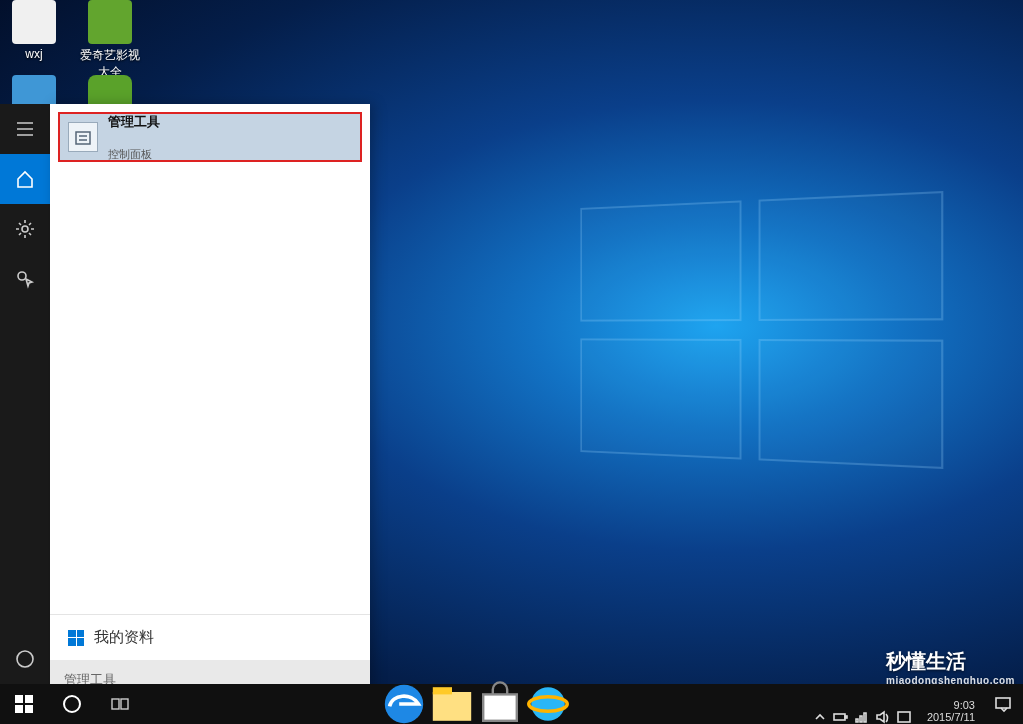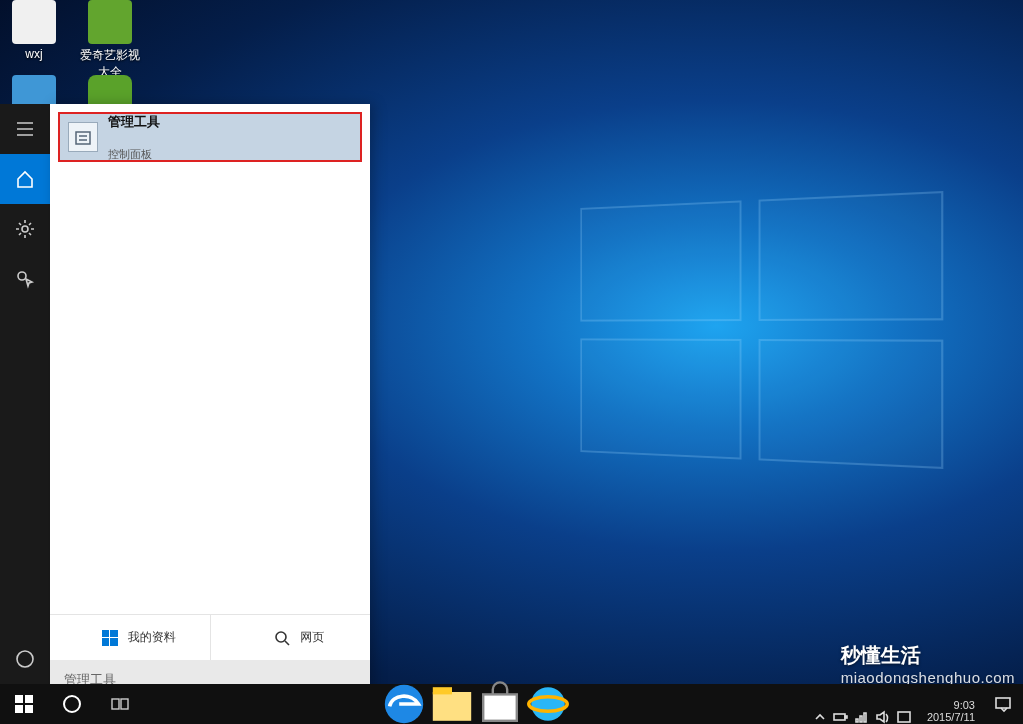--- a/index.html
+++ b/index.html
@@ -50,21 +50,21 @@
   }
   .result-icon { width:30px; height:30px; background:#eef3f8; border:1px solid #9ab; display:flex; align-items:center; justify-content:center; }
   .result-icon svg { width:18px; height:18px; stroke:#567; fill:none; stroke-width:1.5; }
   .result-text .t1 { font-size:13px; font-weight:600; color:#111; }
   .result-text .t2 { font-size:11px; color:#555;margin-top:16px; }
   .panel-fill { flex:1; }
 
   .panel-tabs {
     height:46px; display:flex; border-top:1px solid #e4e4e4;
   }
-  .ptab { flex:1; display:flex; align-items:center; justify-content:center; padding-left:18px; gap:10px; font-size:12px; color:#333; cursor:pointer; }
+  .ptab { flex:1; display:flex; align-items:center; justify-content:flex-start; padding-left:18px; gap:10px; font-size:15px; color:#333; cursor:pointer; }
   .ptab + .ptab { border-left:1px solid #e4e4e4; }
   .ptab svg { width:16px; height:16px; stroke:#333; fill:none; stroke-width:1.6; }
   .ptab .winflag { width:16px; height:16px; display:grid; grid-template:1fr 1fr / 1fr 1fr; gap:1px; }
   .ptab .winflag span { background:#0078d7; }
 
   .searchbar {
     height:40px; display:flex; align-items:center; padding:0 14px; background:#e9e9e9; color:#666; font-size:13px;
   }
 
   
@@ -78,21 +78,21 @@
   .tbtn.cortana svg { stroke:#fff; fill:none; stroke-width:2; }
   .tbtn.taskview svg { stroke:#ccc; fill:none; stroke-width:1.4; }
   .task-spacer { flex:1; }
   .tray { display:flex; align-items:center; gap:6px; padding:0 8px; color:#ddd; font-size:11px; }
   .tray svg { width:15px; height:15px; stroke:#ddd; fill:none; stroke-width:1.6; }
   .clock { text-align:right; line-height:1.15; padding:0 8px; color:#ddd; font-size:11px; }
   .notif { width:40px; height:40px; display:flex; align-items:center; justify-content:center; }
   .notif svg { width:18px; height:18px; stroke:#ddd; fill:none; stroke-width:1.6; }
 
   .watermark { position:absolute; right:8px; bottom:38px; color:#fff; font-size:20px; font-weight:700; text-shadow:0 1px 3px rgba(0,0,0,.6); }
-  .watermark .sub { display:block; font-size:15px; font-weight:400; letter-spacing:.5px; opacity:.85; }
+  .watermark .sub { display:block; font-size:10px; font-weight:700; letter-spacing:.5px; opacity:.85; }
 
   
   .apps { display:flex; position:absolute; left:380px; bottom:0; height:40px; }
   .appi { width:48px; height:40px; display:flex; align-items:center; justify-content:center; }
 </style>
 </head>
 <body>
 
 <div class="desktop">
   <div class="winlogo">
@@ -165,27 +165,20 @@
     <div class="panel-tabs">
       <div class="ptab">
         <span class="winflag">
             <span></span>
             <span></span>
             <span></span>
             <span></span>
           </span>
         <span>我的资料</span>
       </div>
-      <div class="ptab">
-        <svg>
-            <circle cx="7" cy="7" r="5"></circle>
-            <path d="M11 11l4 4"></path>
-          </svg>
-        <span>网页</span>
-      </div>
     </div>
     <div class="searchbar">
       <span>管理工具</span>
     </div>
   </div>
 
   <div class="watermark">
     <span>秒懂生活</span>
     <span class="sub">miaodongshenghuo.com</span>
   </div>

